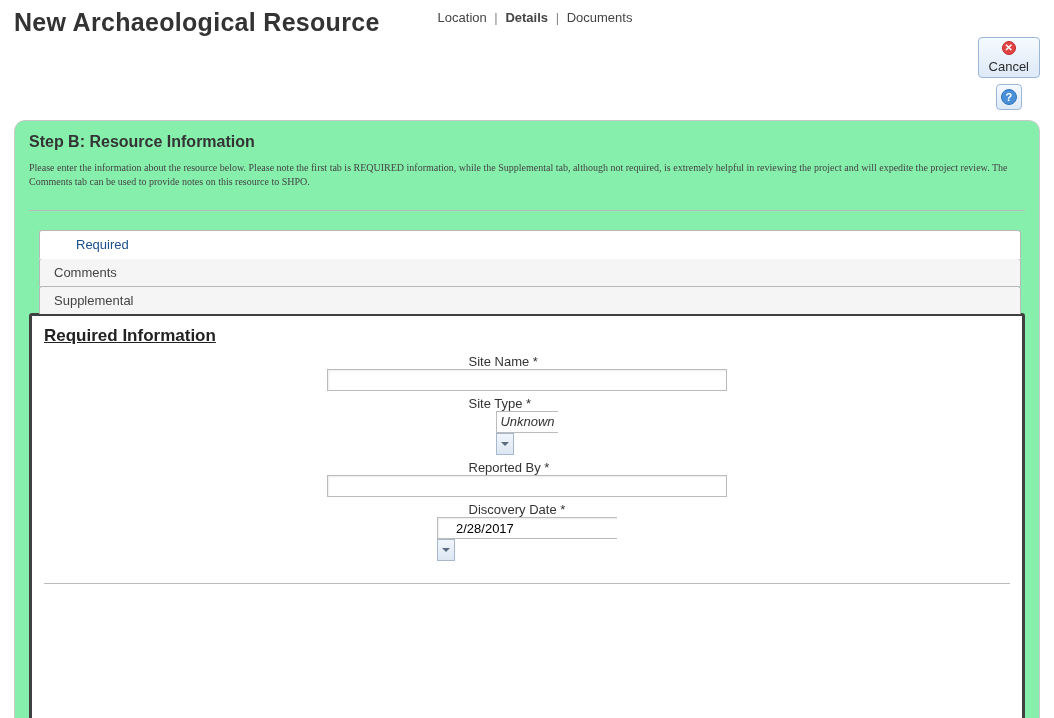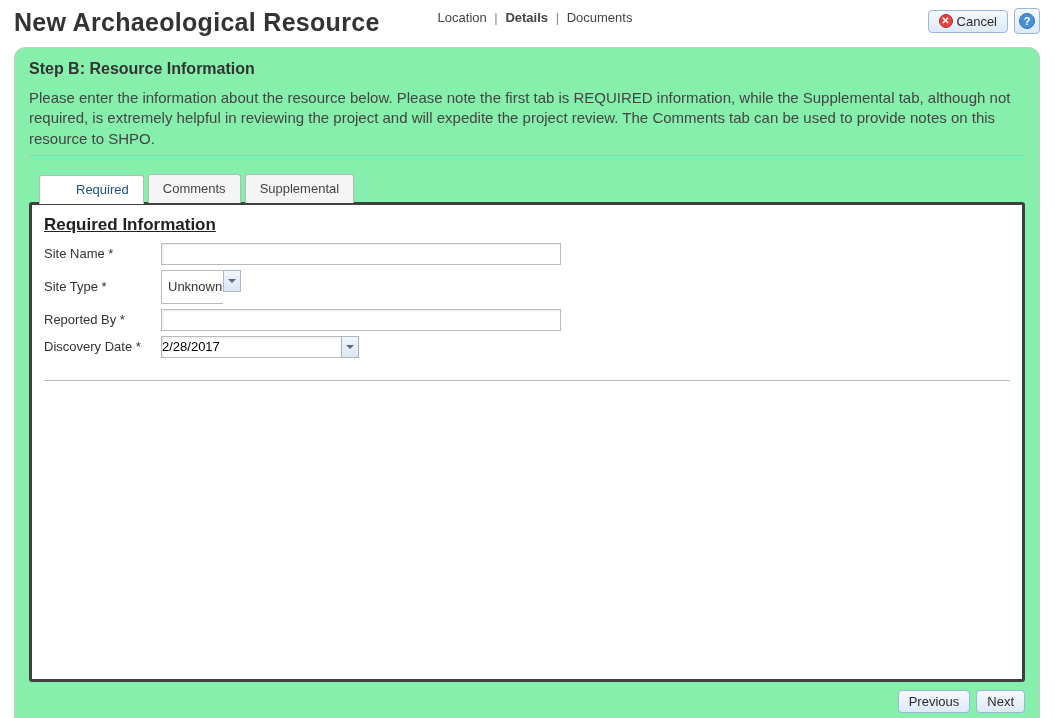--- a/index.html
+++ b/index.html
@@ -1,18 +1,19 @@
 <!DOCTYPE html>
 <html><head>
   <meta charset="utf-8">
   <style>
     * {
       box-sizing: border-box;
       margin: 0;
       padding: 0;
+      flex-direction: column;
     }
     body {
       font-family: "Segoe UI", "Century Gothic", Arial, sans-serif;
       background: #ffffff;
       padding: 8px 14px;
       font-size: 13px;
       color: #333;
     }
     .header-row {
       display: flex;
@@ -103,25 +104,25 @@
       padding: 12px 14px 14px 14px;
     }
     .step-heading {
       font-size: 16px;
       font-weight: bold;
       margin-bottom: 10px;
       color: #333;
       font-family: "Century Gothic", "Segoe UI", sans-serif;
     }
     .instructions {
-      font-size: 15px;
+      font-size: 10px;
       color: #444;
       line-height: 1.35;
-      margin-bottom: 6px;
-      font-family: Liberation Sans, sans-serif;
+      margin-bottom: 22px;
+      font-family: Liberation Serif, serif;
     }
     .hr {
       border: none;
       border-top: 1px solid #bbb;
       margin-bottom: 18px;
     }
     .tabs {
       display: flex;
       margin-left: 10px;
       position: relative;
@@ -189,45 +190,46 @@
     .w370 { width: 370px; }
     .combo-wrap {
       display: flex;
       align-items: stretch;
     }
     .combo-display {
       border: 1px solid #bbb;
       border-right: none;
       font-size: 13px;
       padding: 2px 6px;
-      height: 34px;
+      height: 22px;
       background: #fff;
       display: flex;
       align-items: center;
+      font-style: italic;
     }
     .combo-btn {
       width: 18px;
       height: 22px;
       border: 1px solid #a8b8cc;
       background: linear-gradient(#f0f5fb, #dce7f3);
       cursor: pointer;
       display: flex;
       align-items: center;
       justify-content: center;
     }
     .arrow-down {
       width: 0; height: 0;
       border-left: 4px solid transparent;
       border-right: 4px solid transparent;
       border-top: 4px solid #5a6b80;
     }
     .date-input {
       border: 1px solid #bbb;
       font-size: 13px;
-      padding: 2px 0;
+      padding: 2px 18px;
       height: 22px;
       width: 180px;
       box-shadow: inset 1px 1px 2px rgba(0,0,0,0.08);
       font-family: inherit;
       border-right: none;
     }
     .inner-hr {
       border: none;
       border-top: 1px solid #bbb;
       margin-top: 22px;

